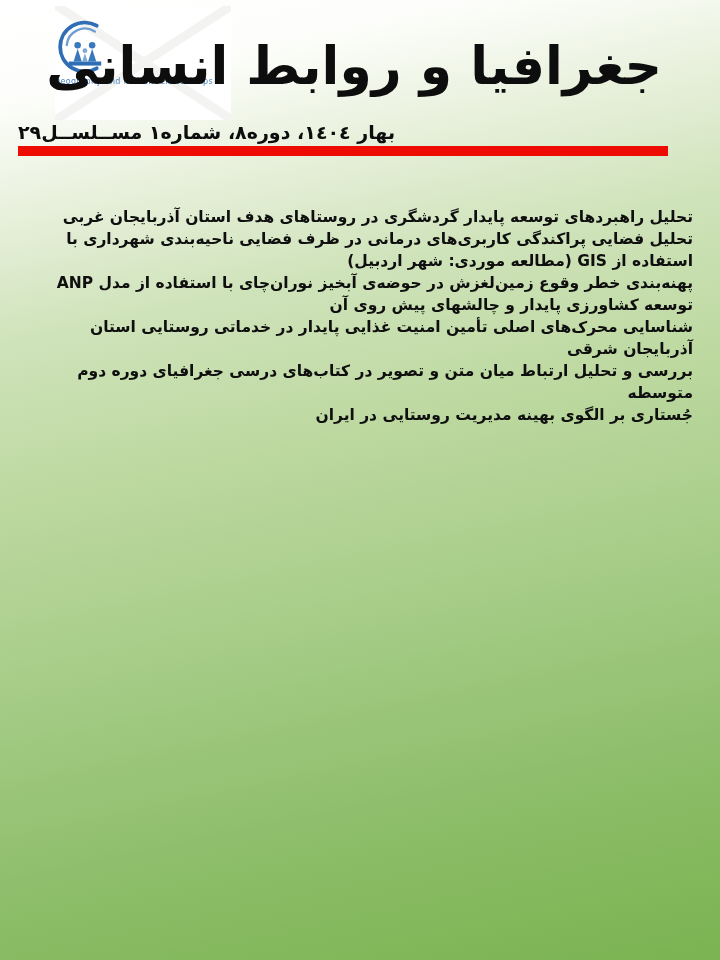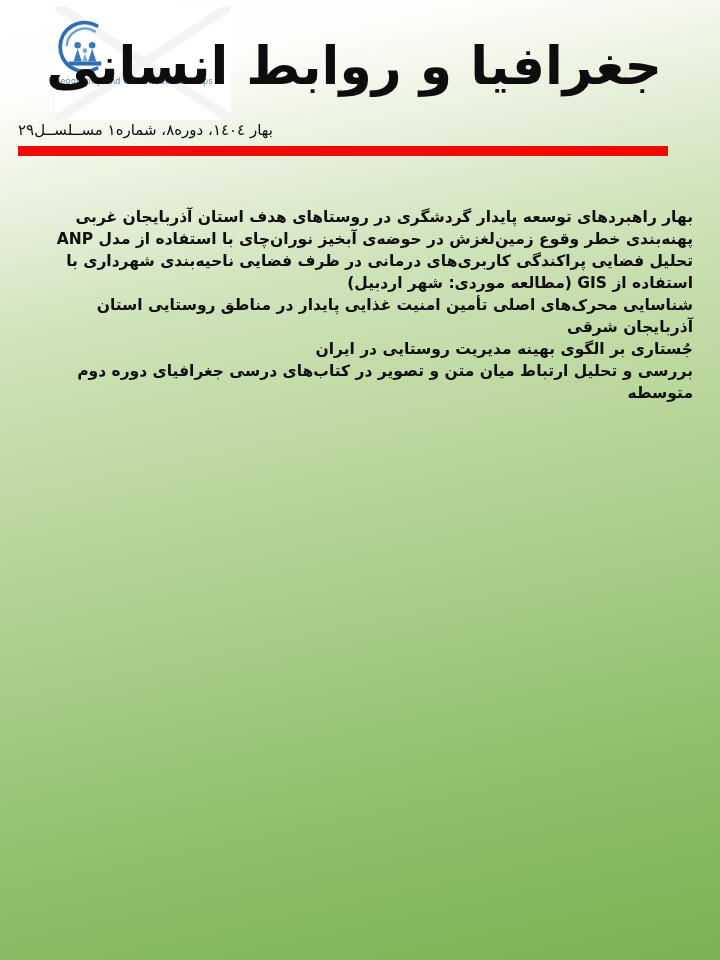--- a/index.html
+++ b/index.html
@@ -37,21 +37,21 @@
   
   .journal-title {
     position:absolute; top:36px; right:58px;
     direction:rtl; font-size:52px; font-weight:bold;
     color:#0d0d0d; white-space:nowrap;
     font-family:"DejaVu Sans", sans-serif;
   }
   
   .issue-line {
     position:absolute; top:121px; left:18px;
-    direction:rtl; font-size:15px; font-weight:normal;
+    direction:rtl; font-size:19px; font-weight:bold;
     color:#0d0d0d; white-space:nowrap;
   }
   
   .accent-bar {
     position:absolute; left:18px; top:146px;
     width:650px; height:10px; background:#ee0b02;
   }
   
   .article-list {
     position:absolute; top:206px; right:27px; left:25px;
@@ -91,21 +91,22 @@
     </div>
   </div>
 
   <div class="journal-title">جغرافیا و روابط انسانی</div>
 
   <div class="issue-line">بهار ١٤٠٤، دوره٨، شماره١ مســلســل٢٩</div>
 
   <div class="accent-bar"></div>
 
   <ul class="article-list">
-    <li>بهار راهبردهای توسعه پایدار گردشگری در روستاهای هدف استان آذربایجان غربی</li>
+    <li>تحلیل راهبردهای توسعه پایدار گردشگری در روستاهای هدف استان آذربایجان غربی</li>
+    <li>تحلیل فضایی پراکندگی کاربری‌های درمانی در ظرف فضایی ناحیه‌بندی شهرداری با استفاده از GIS (مطالعه موردی: شهر اردبیل)</li>
     <li>پهنه‌بندی خطر وقوع زمین‌لغزش در حوضه‌ی آبخیز نوران‌چای با استفاده از مدل ANP</li>
-    <li>تحلیل فضایی پراکندگی کاربری‌های درمانی در ظرف فضایی ناحیه‌بندی شهرداری با استفاده از GIS (مطالعه موردی: شهر اردبیل)</li>
-    <li>شناسایی محرک‌های اصلی تأمین امنیت غذایی پایدار در مناطق روستایی استان آذربایجان شرقی</li>
+    <li>توسعه کشاورزی پایدار و چالشهای پیش روی آن</li>
+    <li>شناسایی محرک‌های اصلی تأمین امنیت غذایی پایدار در خدماتی روستایی استان آذربایجان شرقی</li>
+    <li>بررسی و تحلیل ارتباط میان متن و تصویر در کتاب‌های درسی جغرافیای دوره دوم متوسطه</li>
     <li>جُستاری بر الگوی بهینه مدیریت روستایی در ایران</li>
-    <li>بررسی و تحلیل ارتباط میان متن و تصویر در کتاب‌های درسی جغرافیای دوره دوم متوسطه</li>
   </ul>
 
 </div>
 
 </body></html>

